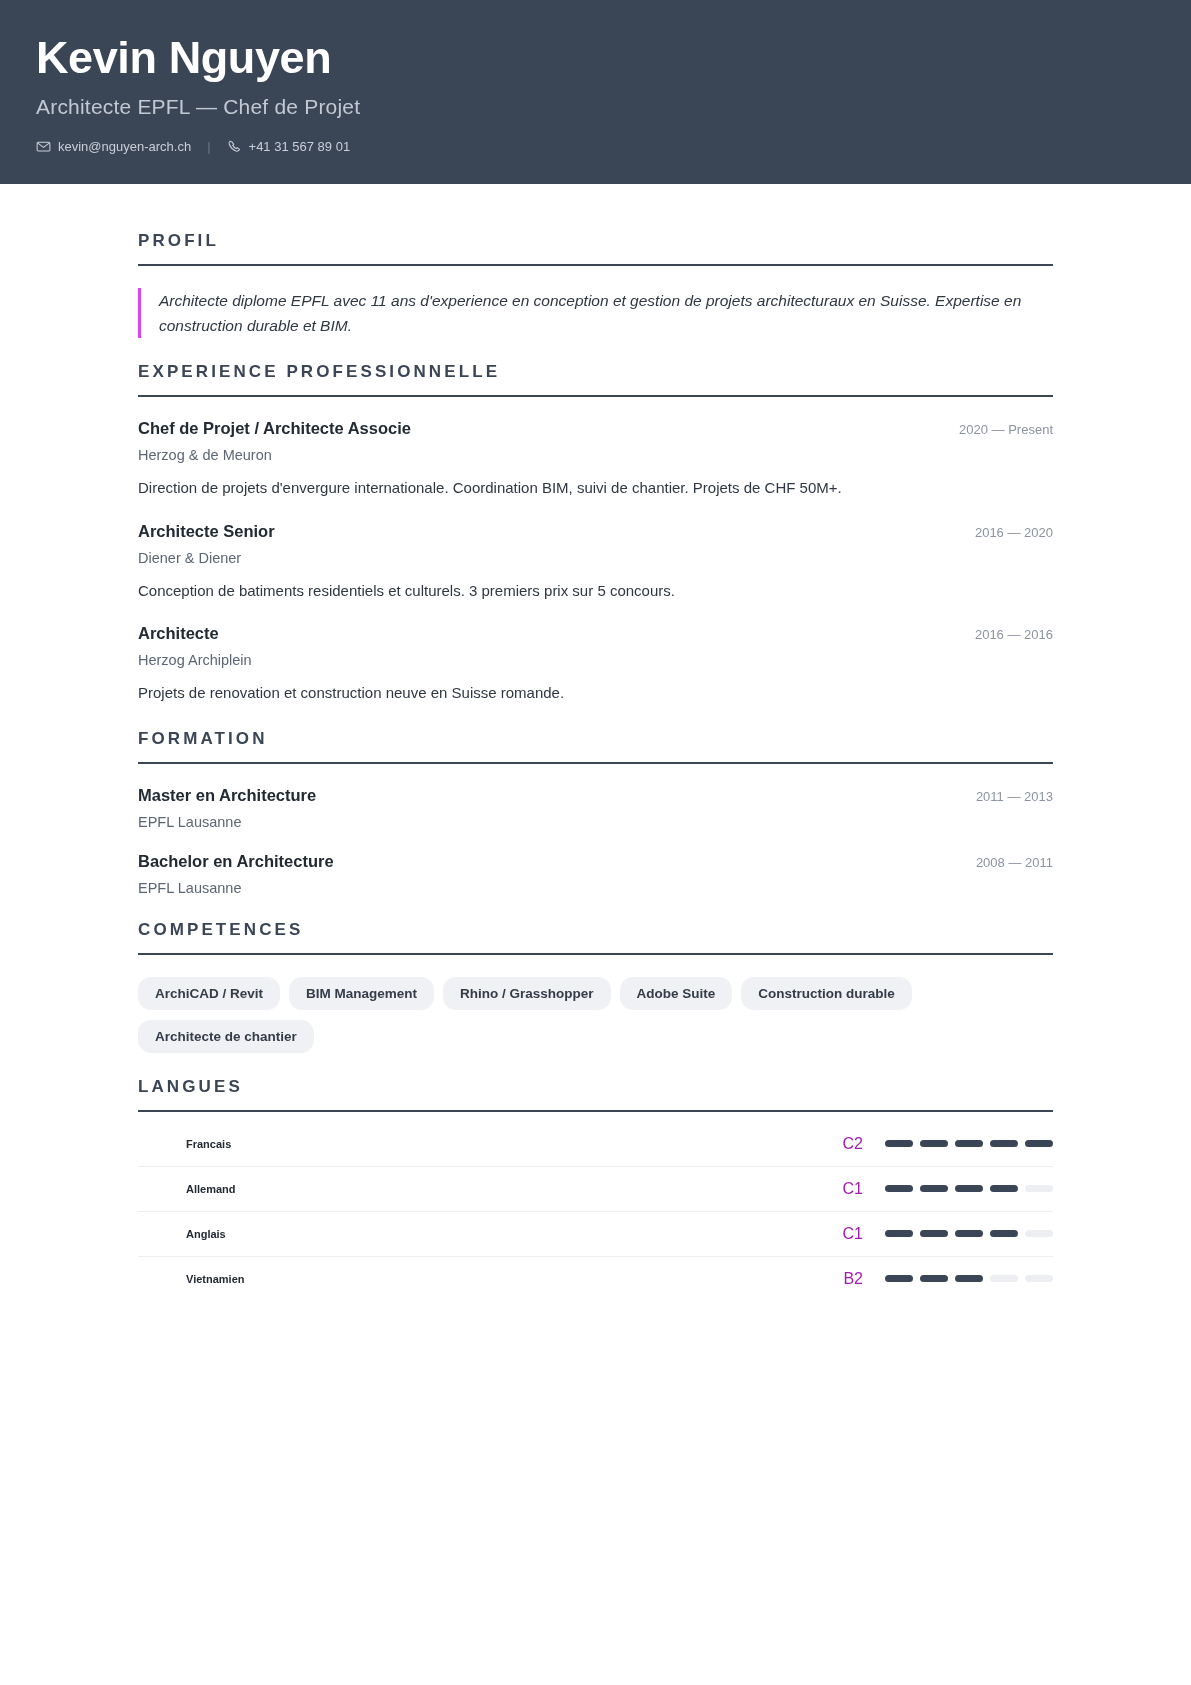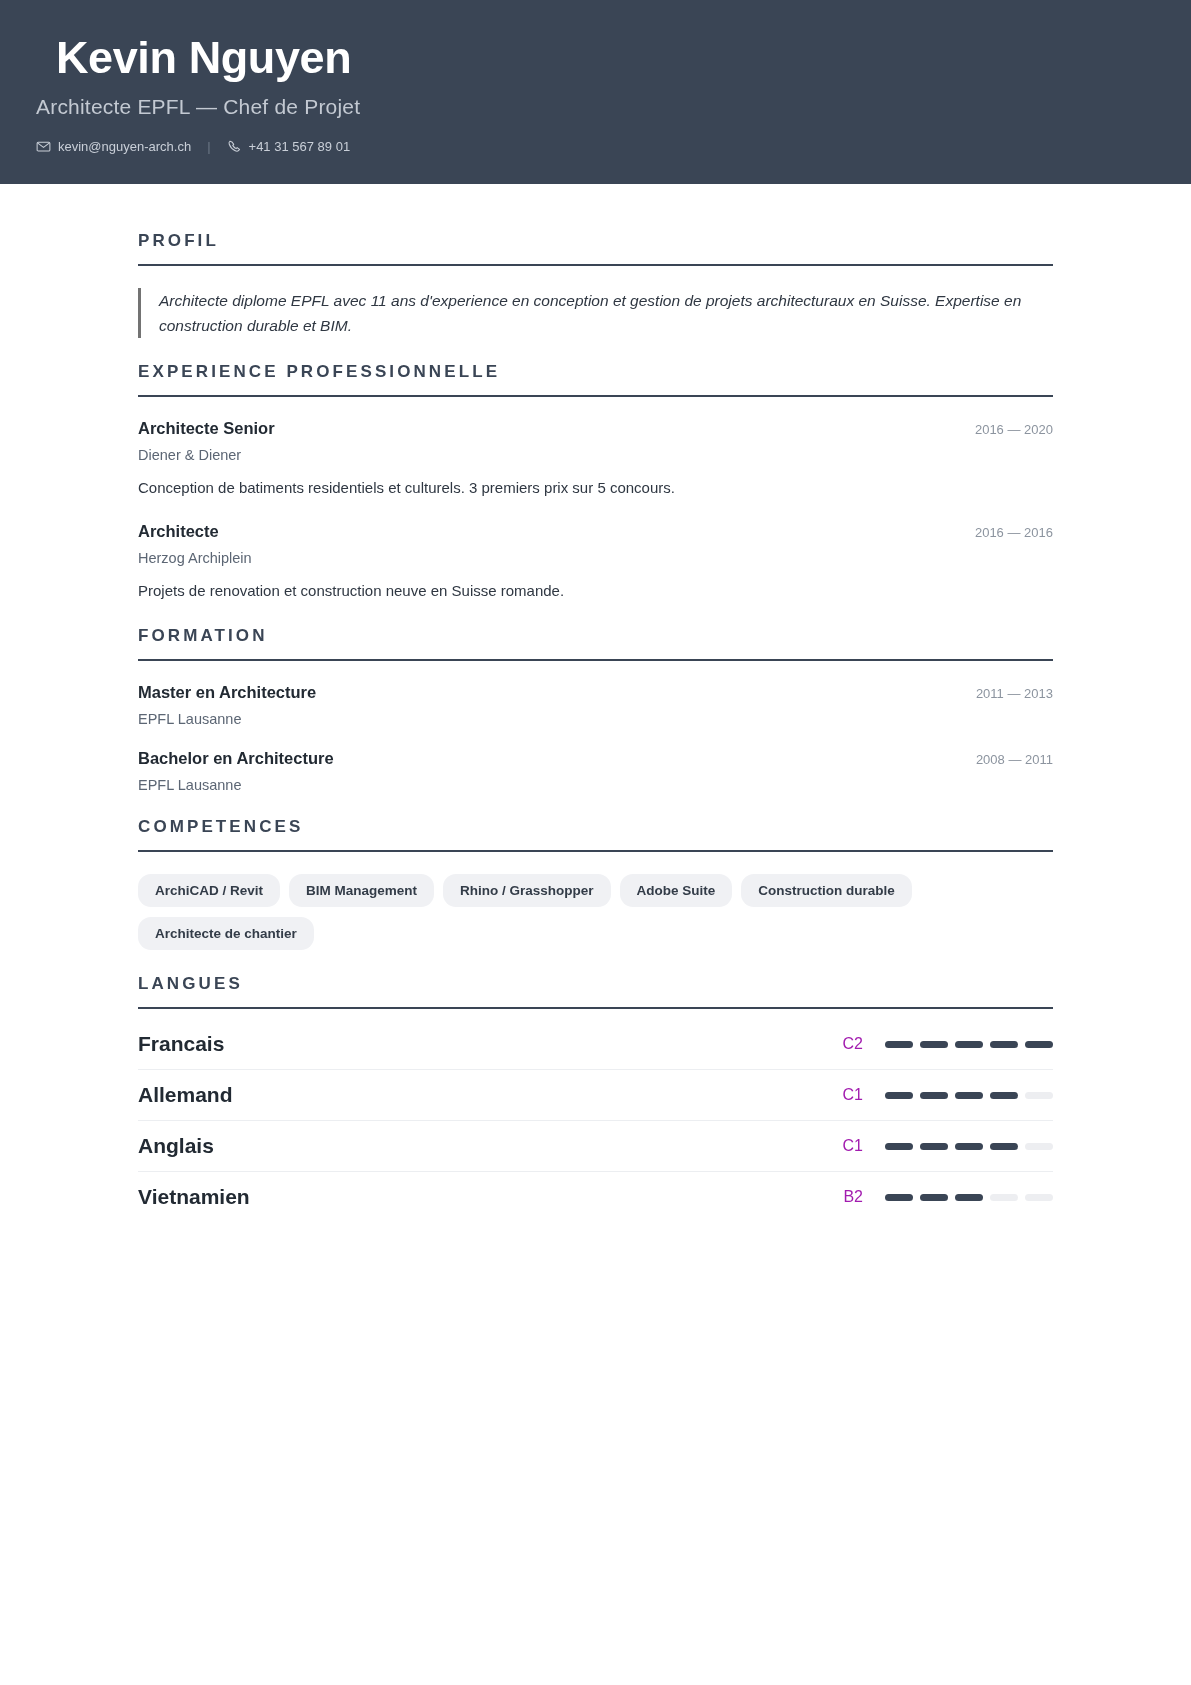--- a/index.html
+++ b/index.html
@@ -25,21 +25,20 @@
   .header-inner {
     padding-left: 36px;
     padding-right: 36px;
   }
   .cv-name {
     font-size: 45px;
     font-weight: bold;
     color: #ffffff;
     letter-spacing: -0.4px;
     line-height: 1.08;
-    margin-left: 20px;
   }
   .cv-subtitle {
     font-size: 21px;
     color: #c3c9d2;
     font-weight: normal;
     margin-top: 12px;
     letter-spacing: 0.2px;
   }
   .contact-row {
     margin-top: 20px;
@@ -85,21 +84,21 @@
   .section-rule {
     height: 2px;
     background: #3a4555;
     width: 100%;
   }
 
   
   .profile-block {
     margin-top: 22px;
     padding-left: 18px;
-    border-left: 3px solid #737373;
+    border-left: 3px solid #d946ef;
   }
   .profile-text {
     font-size: 15.5px;
     font-style: italic;
     color: #2f3742;
     line-height: 1.63;
   }
 
   
   .entry { margin-top: 22px; }
@@ -152,24 +151,25 @@
   
   .lang-list { margin-top: 10px; }
   .lang-row {
     display: flex;
     align-items: center;
     padding: 13px 0;
     border-bottom: 1px solid #eceef1;
   }
   .lang-row:last-child { border-bottom: none; }
   .lang-name {
-    font-size: 21px;
+    font-size: 11px;
     font-weight: bold;
     color: #222a33;
     flex: 1 1 auto;
+    margin-left: 48px;
   }
   .lang-level {
     font-size: 16px;
     color: #a21caf;
     margin-right: 22px;
     white-space: nowrap;
   }
   .lang-bar {
     display: flex;
     gap: 7px;
@@ -224,20 +224,28 @@
         <div class="profile-text">Architecte diplome EPFL avec 11 ans d'experience en conception et gestion de projets architecturaux en Suisse. Expertise en construction durable et BIM.</div>
       </div>
     </div>
 
     <div class="section">
       <div class="section-title">EXPERIENCE PROFESSIONNELLE</div>
       <div class="section-rule"></div>
       <div id="experience-list">
           <div class="entry">
             <div class="entry-head">
+              <div class="entry-title">Chef de Projet / Architecte Associe</div>
+              <div class="entry-dates">2020 — Present</div>
+            </div>
+            <div class="entry-org">Herzog &amp; de Meuron</div>
+            <div class="entry-desc">Direction de projets d'envergure internationale. Coordination BIM, suivi de chantier. Projets de CHF 50M+.</div>
+          </div>
+          <div class="entry">
+            <div class="entry-head">
               <div class="entry-title">Architecte Senior</div>
               <div class="entry-dates">2016 — 2020</div>
             </div>
             <div class="entry-org">Diener &amp; Diener</div>
             <div class="entry-desc">Conception de batiments residentiels et culturels. 3 premiers prix sur 5 concours.</div>
           </div>
           <div class="entry">
             <div class="entry-head">
               <div class="entry-title">Architecte</div>
               <div class="entry-dates">2016 — 2016</div>

